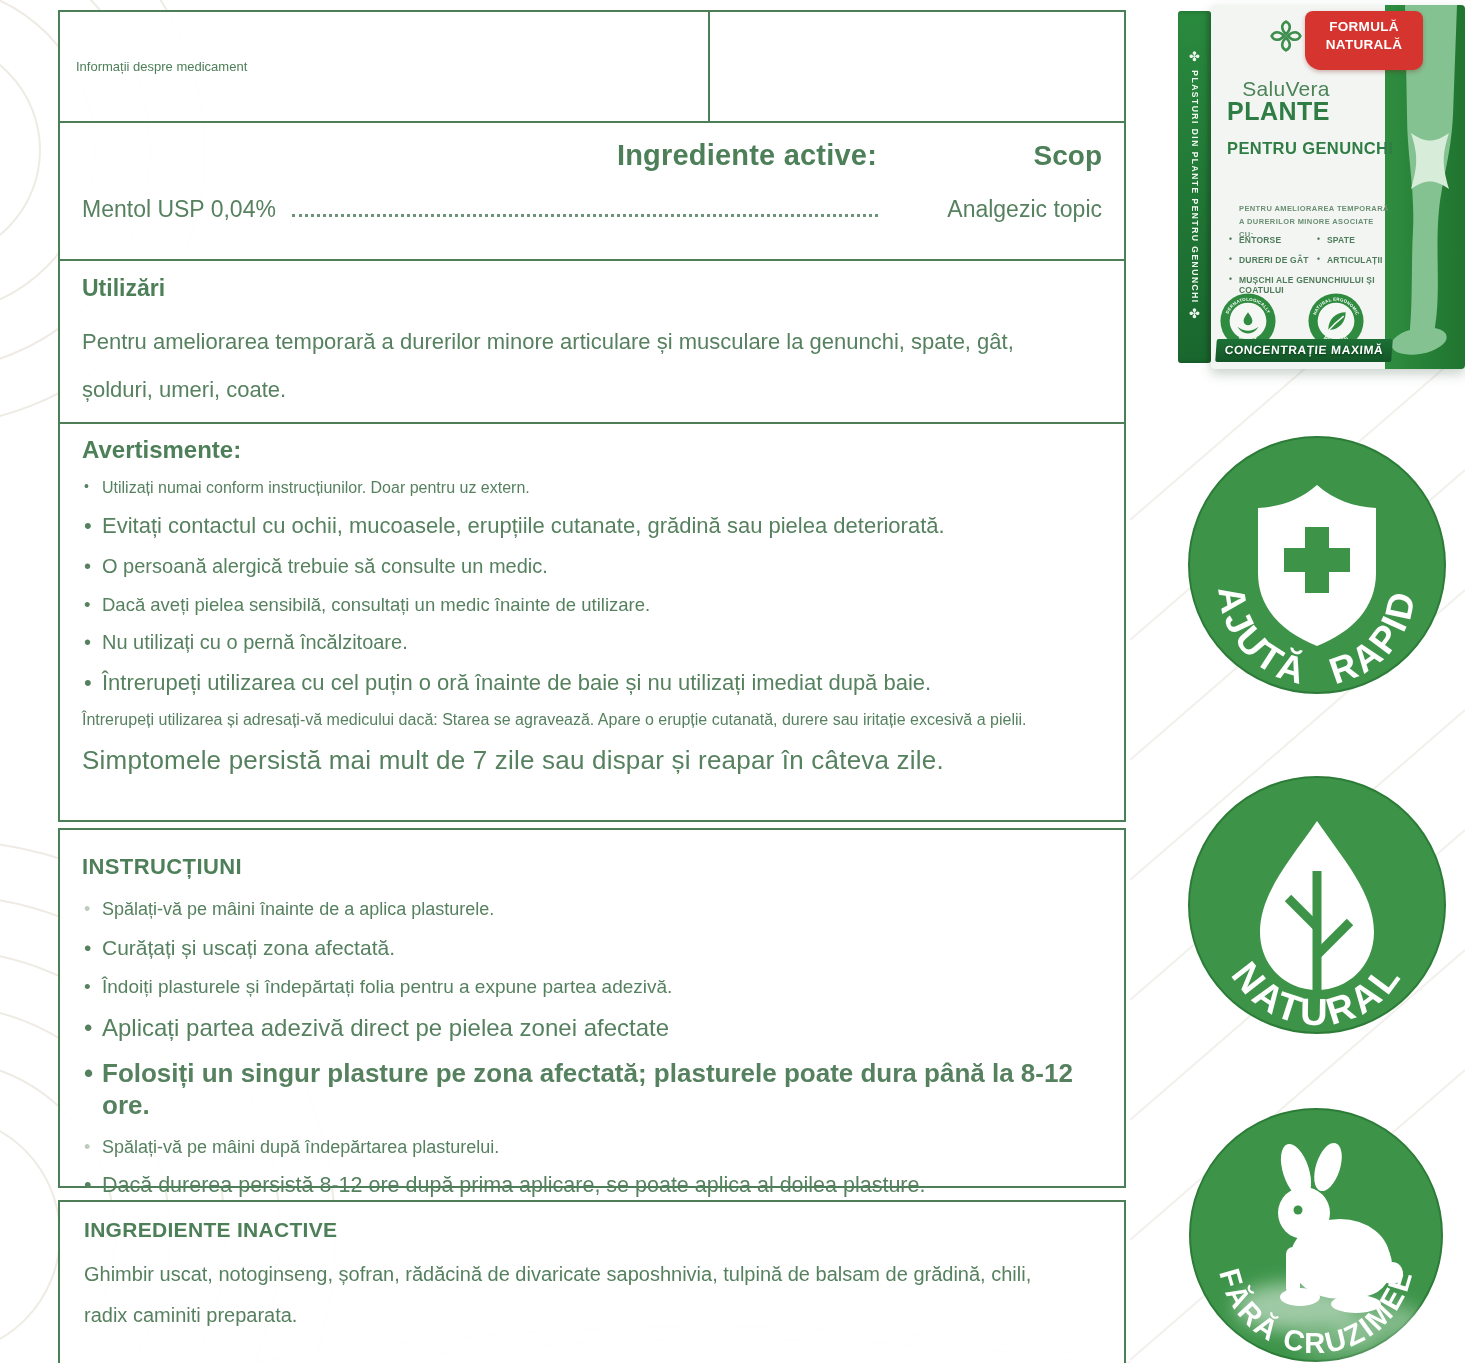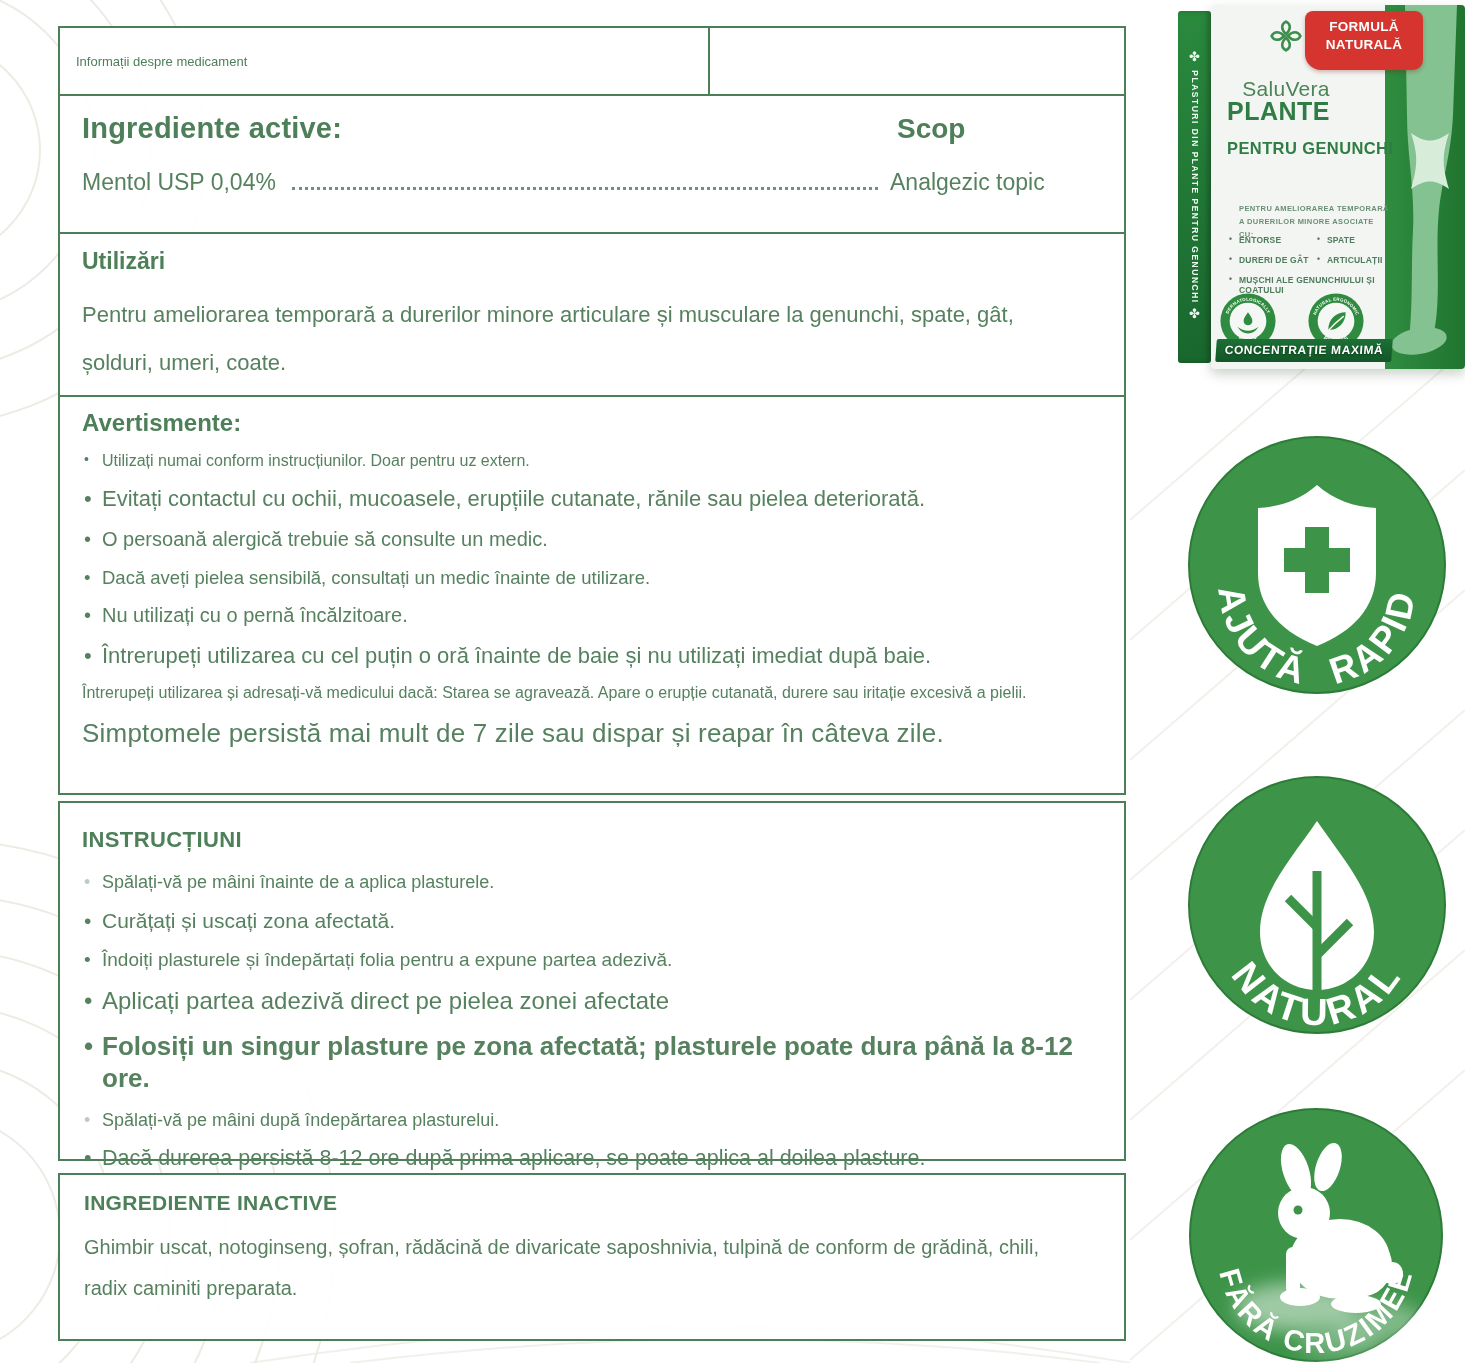--- a/index.html
+++ b/index.html
@@ -19,25 +19,25 @@
     font-family:"Liberation Sans","DejaVu Sans",sans-serif;
     color:var(--txt);
     overflow:hidden;
   }
   
   .bg-waves{position:absolute;inset:0;z-index:0;}
 
   
   .doc{position:absolute;left:58px;top:10px;width:1068px;z-index:2;}
   .sec{border:2px solid var(--bd);background:rgba(255,255,255,.92);margin-top:-2px;}
-  .sec-header{height:70px;display:flex;margin-top:16px;}
+  .sec-header{height:113px;display:flex;margin-top:0;}
   .hcell-left{flex:0 0 650px;border-right:2px solid var(--bd);display:flex;align-items:center;padding-left:16px;}
   .hcell-left span{font-size:13px;color:var(--head);}
   .hcell-right{flex:1;}
-  .sec-active{height:140px;padding:16px 22px 0 22px;}
+  .sec-active{height:140px;padding:16px 22px 0 22px;text-align:right;}
   .active-titles{display:flex;align-items:baseline;}
   .active-titles .t1{flex:1;font-size:29px;font-weight:600;color:var(--head);letter-spacing:.2px;}
   .active-titles .t2{flex:0 0 225px;font-size:28px;font-weight:600;color:var(--head);padding-left:20px;}
   .ingredient-row{display:flex;align-items:baseline;margin-top:24px;font-size:23px;color:var(--txt);}
   .ingredient-row .leader{flex:1;border-bottom:3px dotted #6d937a;margin:0 12px 6px 16px;}
   .ingredient-row .purpose{flex:0 0 212px;}
   .sec-uses{height:165px;padding:14px 22px 0 22px;}
   .sec-title{font-size:23px;font-weight:600;color:var(--head);}
   .uses-body{margin-top:16px;font-size:22px;line-height:2.18;padding-right:30px;}
   .sec-warn{height:400px;padding:12px 22px 0 22px;}
@@ -154,21 +154,21 @@
 
   <div class="sec sec-uses">
     <div class="sec-title">Utilizări</div>
     <div class="uses-body">Pentru ameliorarea temporară a durerilor minore articulare și musculare la genunchi, spate, gât, șolduri, umeri, coate.</div>
   </div>
 
   <div class="sec sec-warn">
     <div class="sec-title">Avertismente:</div>
     <ul class="blist">
       <li class="sz-s">Utilizați numai conform instrucțiunilor. Doar pentru uz extern.</li>
-      <li class="sz-l">Evitați contactul cu ochii, mucoasele, erupțiile cutanate, rănile sau pielea deteriorată.</li>
+      <li class="sz-l">Evitați contactul cu ochii, mucoasele, erupțiile cutanate, grădină sau pielea deteriorată.</li>
       <li class="sz-ml">O persoană alergică trebuie să consulte un medic.</li>
       <li class="sz-m">Dacă aveți pielea sensibilă, consultați un medic înainte de utilizare.</li>
       <li class="sz-ml">Nu utilizați cu o pernă încălzitoare.</li>
       <li class="sz-l">Întrerupeți utilizarea cu cel puțin o oră înainte de baie și nu utilizați imediat după baie.</li>
     </ul>
     <div class="warn-note">Întrerupeți utilizarea și adresați-vă medicului dacă: Starea se agravează. Apare o erupție cutanată, durere sau iritație excesivă a pielii.</div>
     <div class="warn-big">Simptomele persistă mai mult de 7 zile sau dispar și reapar în câteva zile.</div>
   </div>
 
   <div class="sec sec-instr">
@@ -179,21 +179,21 @@
       <li class="sz-i2">Îndoiți plasturele și îndepărtați folia pentru a expune partea adezivă.</li>
       <li class="sz-i3">Aplicați partea adezivă direct pe pielea zonei afectate</li>
       <li class="sz-i4">Folosiți un singur plasture pe zona afectată; plasturele poate dura până la 8-12 ore.</li>
       <li class="sz-i5 dim">Spălați-vă pe mâini după îndepărtarea plasturelui.</li>
       <li class="sz-i6">Dacă durerea persistă 8-12 ore după prima aplicare, se poate aplica al doilea plasture.</li>
     </ul>
   </div>
 
   <div class="sec sec-inactive">
     <div class="sec-title">INGREDIENTE INACTIVE</div>
-    <div class="inactive-body">Ghimbir uscat, notoginseng, șofran, rădăcină de divaricate saposhnivia, tulpină de conform de grădină, chili, radix caminiti preparata.</div>
+    <div class="inactive-body">Ghimbir uscat, notoginseng, șofran, rădăcină de divaricate saposhnivia, tulpină de balsam de grădină, chili, radix caminiti preparata.</div>
   </div>
 </div>
 
 <div class="pbox">
   <div class="spine">
     <div class="glyph g-top">✤</div>
     <div class="spine-text">PLASTURI DIN PLANTE PENTRU GENUNCHI</div>
     <div class="glyph g-bot">✤</div>
   </div>
   <div class="front">

